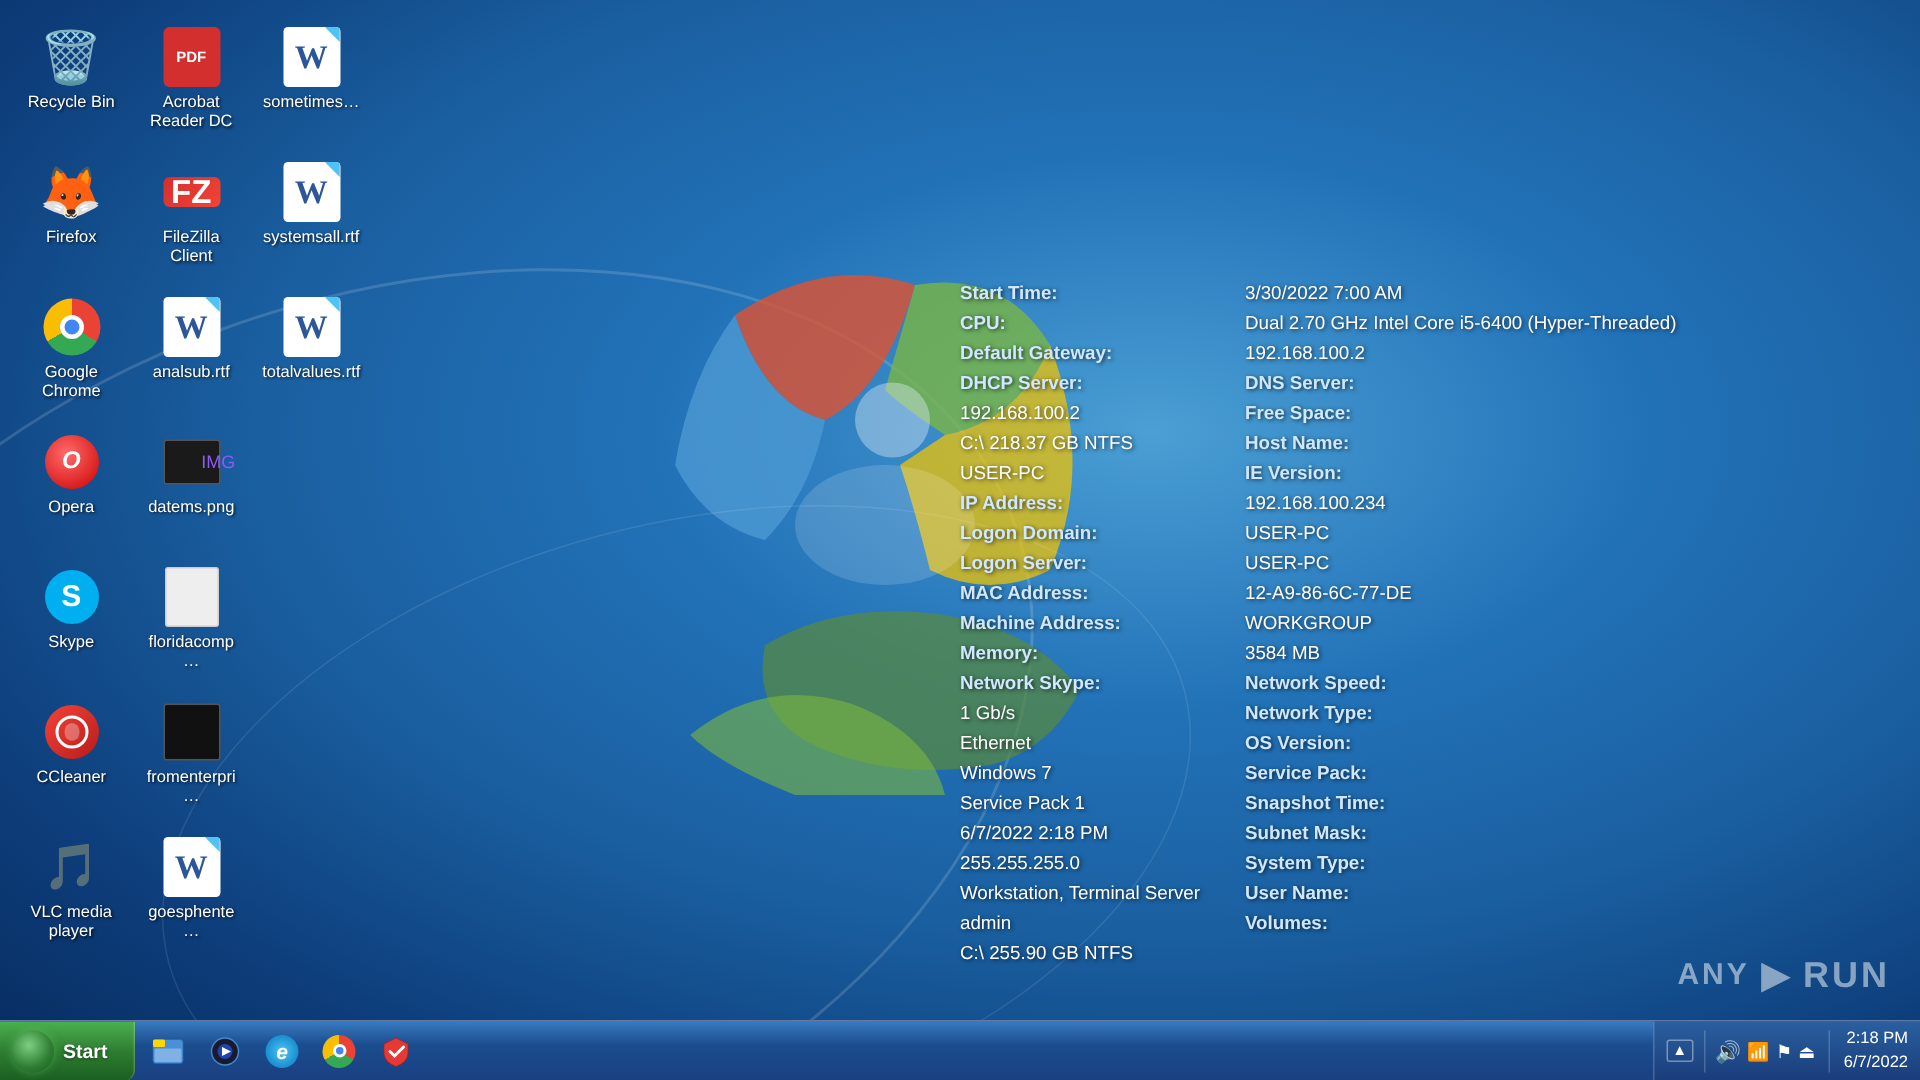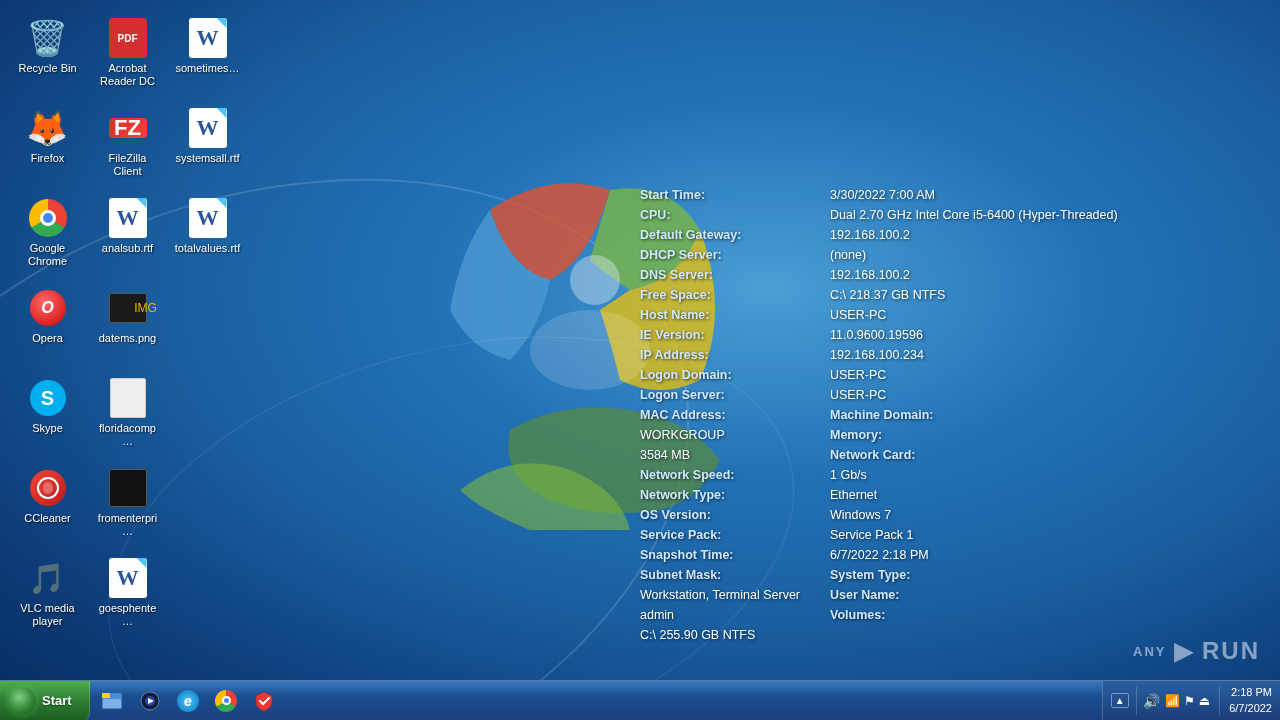--- a/index.html
+++ b/index.html
@@ -454,21 +454,21 @@
     <div class="desktop-icon">
       <div class="icon-img">
         <div class="opera-icon">O</div>
       </div>
       <span class="icon-label">Opera</span>
     </div>
 
     <div class="desktop-icon">
       <div class="icon-img">
         <div class="image-thumb" style="background:#1a1a1a;">
-          <span style="color:#eab308;font-size:12px;margin-left:36px;">IMG</span>
+          <span style="color:#8b5cf6;font-size:12px;margin-left:36px;">IMG</span>
         </div>
       </div>
       <span class="icon-label">datems.png</span>
     </div>
 
     <div class="desktop-icon" style="visibility:hidden;"></div>
 
     <div class="desktop-icon">
       <div class="icon-img">
         <div class="skype-icon">S</div>
@@ -527,82 +527,82 @@
     <span class="sysinfo-label">Start Time:</span>
     <span class="sysinfo-value">3/30/2022 7:00 AM</span>
 
     <span class="sysinfo-label">CPU:</span>
     <span class="sysinfo-value">Dual 2.70 GHz Intel Core i5-6400 (Hyper-Threaded)</span>
 
     <span class="sysinfo-label">Default Gateway:</span>
     <span class="sysinfo-value">192.168.100.2</span>
 
     <span class="sysinfo-label">DHCP Server:</span>
-    <span class="sysinfo-value">(none)</span>
 
     <span class="sysinfo-label">DNS Server:</span>
     <span class="sysinfo-value">192.168.100.2</span>
 
     <span class="sysinfo-label">Free Space:</span>
     <span class="sysinfo-value">C:\ 218.37 GB NTFS</span>
 
     <span class="sysinfo-label">Host Name:</span>
     <span class="sysinfo-value">USER-PC</span>
 
     <span class="sysinfo-label">IE Version:</span>
-    <span class="sysinfo-value">11.0.9600.19596</span>
 
     <span class="sysinfo-label">IP Address:</span>
     <span class="sysinfo-value">192.168.100.234</span>
 
     <span class="sysinfo-label">Logon Domain:</span>
     <span class="sysinfo-value">USER-PC</span>
 
     <span class="sysinfo-label">Logon Server:</span>
     <span class="sysinfo-value">USER-PC</span>
 
     <span class="sysinfo-label">MAC Address:</span>
-
-    <span class="sysinfo-label">Machine Domain:</span>
+    <span class="sysinfo-value">12-A9-86-6C-77-DE</span>
+
+    <span class="sysinfo-label">Machine Address:</span>
     <span class="sysinfo-value">WORKGROUP</span>
 
     <span class="sysinfo-label">Memory:</span>
     <span class="sysinfo-value">3584 MB</span>
 
-    <span class="sysinfo-label">Network Card:</span>
+    <span class="sysinfo-label">Network Skype:</span>
 
     <span class="sysinfo-label">Network Speed:</span>
     <span class="sysinfo-value">1 Gb/s</span>
 
     <span class="sysinfo-label">Network Type:</span>
     <span class="sysinfo-value">Ethernet</span>
 
     <span class="sysinfo-label">OS Version:</span>
     <span class="sysinfo-value">Windows 7</span>
 
     <span class="sysinfo-label">Service Pack:</span>
     <span class="sysinfo-value">Service Pack 1</span>
 
     <span class="sysinfo-label">Snapshot Time:</span>
     <span class="sysinfo-value">6/7/2022 2:18 PM</span>
 
     <span class="sysinfo-label">Subnet Mask:</span>
+    <span class="sysinfo-value">255.255.255.0</span>
 
     <span class="sysinfo-label">System Type:</span>
     <span class="sysinfo-value">Workstation, Terminal Server</span>
 
     <span class="sysinfo-label">User Name:</span>
     <span class="sysinfo-value">admin</span>
 
     <span class="sysinfo-label">Volumes:</span>
     <span class="sysinfo-value">C:\ 255.90 GB NTFS</span>
   </div>
 
   <div class="anyrun-watermark">
-    <span style="font-size:13px; letter-spacing:2px;">ANY</span>
+    <span style="font-size:20px; letter-spacing:2px;">ANY</span>
     <span style="font-size:24px;">▶</span>
     <span style="font-size:24px; letter-spacing:2px;">RUN</span>
   </div>
 
   <div class="taskbar">
 
     <div class="start-btn">
       <div class="start-orb"></div>
       <span class="start-text">Start</span>
     </div>

